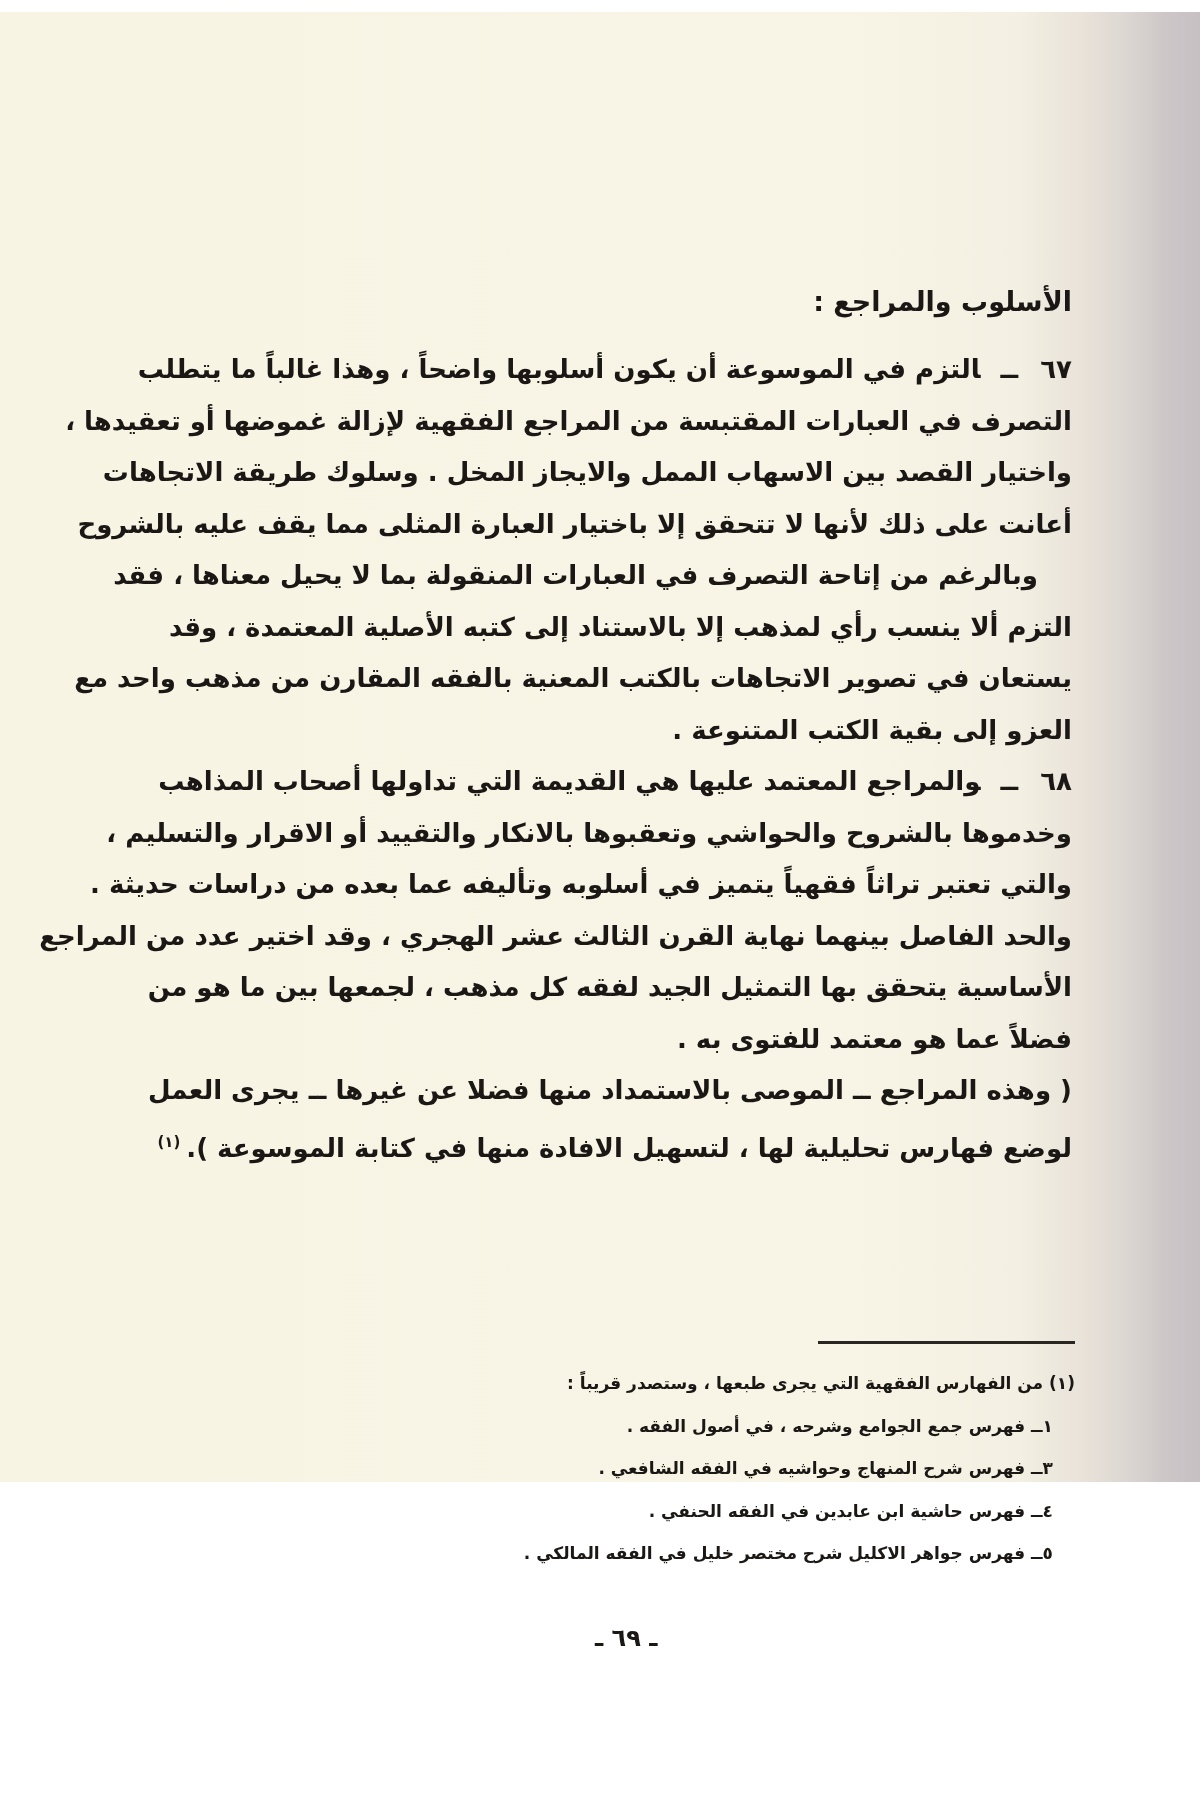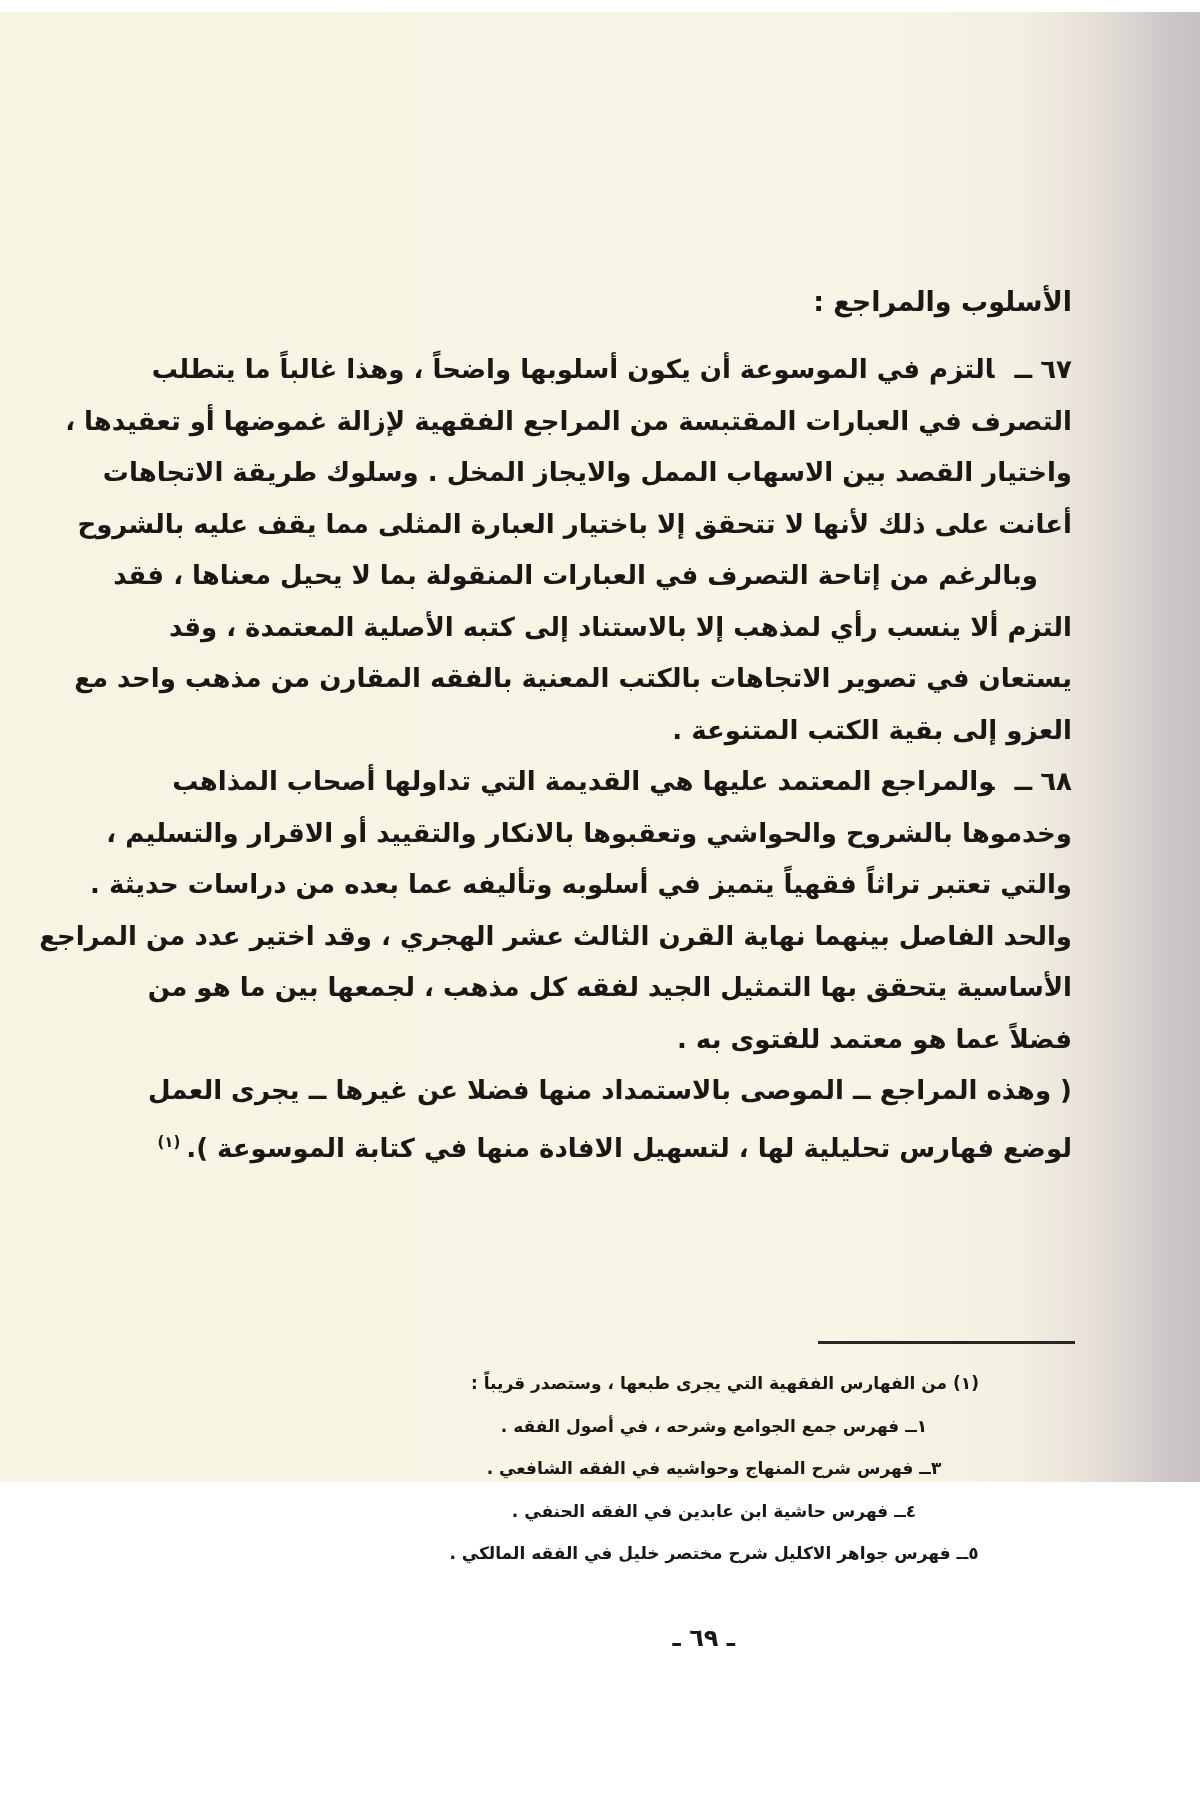--- a/index.html
+++ b/index.html
@@ -54,21 +54,21 @@
       line-height: 51.5px;
     }
     .line {
       display: block;
       white-space: nowrap;
       text-align-last: justify;
       height: 51.5px;
     }
     .line.last { text-align-last: right; }
     .line.indent { padding-right: 34px; }
-    .para-num { margin-left: 8px; }
+    .para-num { margin-left: 22px; }
     .dash { margin-left: 20px; }
     .fn-ref {
       font-size: 15px;
       vertical-align: super;
       margin-right: 6px;
     }
     .fn-rule {
       position: absolute;
       top: 1329px;
       left: 818px;
@@ -78,30 +78,29 @@
     }
     .footnotes {
       position: absolute;
       top: 1354px;
       right: 125px;
       width: 700px;
       direction: rtl;
       font-size: 17px;
       font-weight: bold;
       line-height: 34.5px;
-      text-align: center;
     }
     .fn-line { display: block; white-space: nowrap; }
     .fn-item { padding-right: 22px; margin-top: 8px; }
     .page-number {
       position: absolute;
       top: 1612px;
       left: 595px;
       width: 140px;
-      text-align: right;
+      text-align: left;
       font-size: 24px;
       font-weight: bold;
       direction: rtl;
     }
   </style>
 </head>
 <body>
 
 <div class="scan">
 

